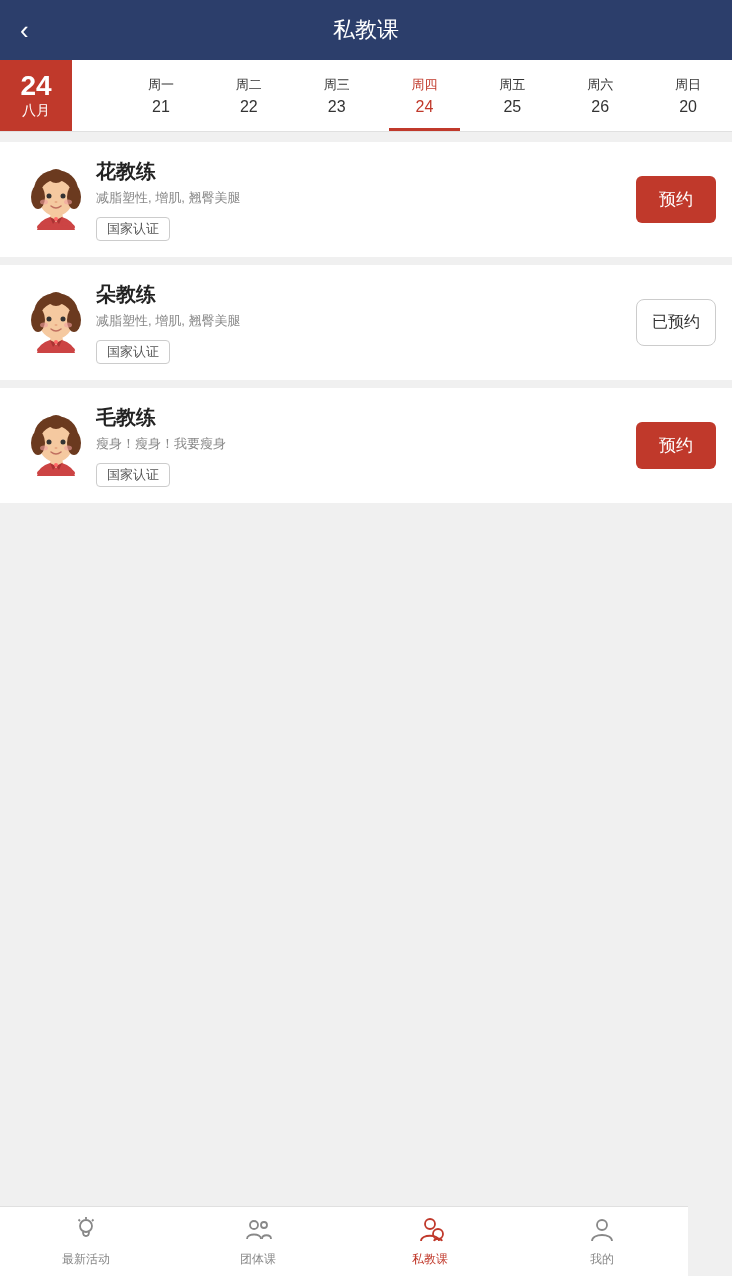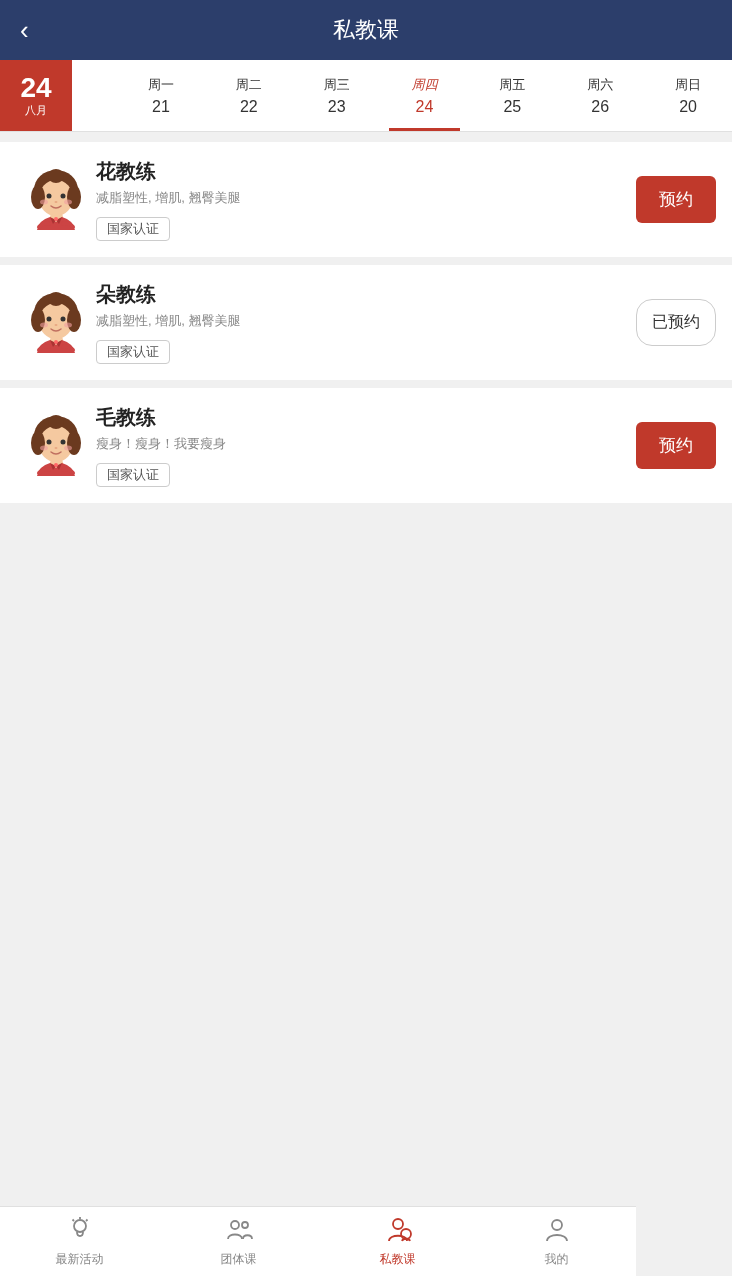--- a/index.html
+++ b/index.html
@@ -52,21 +52,21 @@
       align-items: center;
       justify-content: center;
       flex-shrink: 0;
     }
     .calendar-today .date-num {
       font-size: 28px;
       font-weight: bold;
       line-height: 1.1;
     }
     .calendar-today .date-month {
-      font-size: 11px;
+      font-size: 14px;
     }
     .calendar-days {
       display: flex;
       flex: 1;
     }
     .calendar-day {
       flex: 1;
       display: flex;
       flex-direction: column;
       align-items: center;
@@ -78,21 +78,20 @@
       font-size: 13px;
       color: #333;
       margin-bottom: 4px;
     }
     .calendar-day .day-num {
       font-size: 16px;
       color: #333;
     }
     .calendar-day.active .day-name {
       color: #c0392b;
-      font-style: italic;
     }
     .calendar-day.active .day-num {
       color: #c0392b;
     }
     .calendar-day.active::after {
       content: '';
       position: absolute;
       bottom: 0;
       left: 10%;
       width: 80%;
@@ -163,34 +162,34 @@
       padding: 12px 20px;
       font-size: 17px;
       cursor: pointer;
       min-width: 80px;
       text-align: center;
     }
     .btn-booked {
       background: white;
       color: #333;
       border: 1px solid #ccc;
-      border-radius: 16px;
+      border-radius: 8px;
       padding: 12px 14px;
       font-size: 16px;
       cursor: pointer;
       min-width: 80px;
       text-align: center;
     }
 
     
     .bottom-nav {
       position: absolute;
       bottom: 0;
       left: 0;
-      width: 636px;
+      width: 688px;
       height: 70px;
       background: white;
       border-top: 1px solid #e0e0e0;
       display: flex;
       align-items: center;
     }
     .nav-item {
       flex: 1;
       display: flex;
       flex-direction: column;

